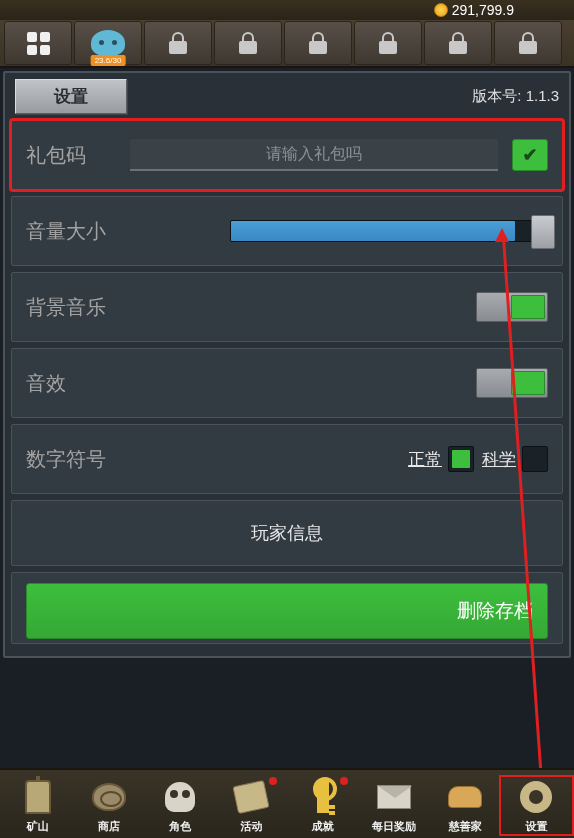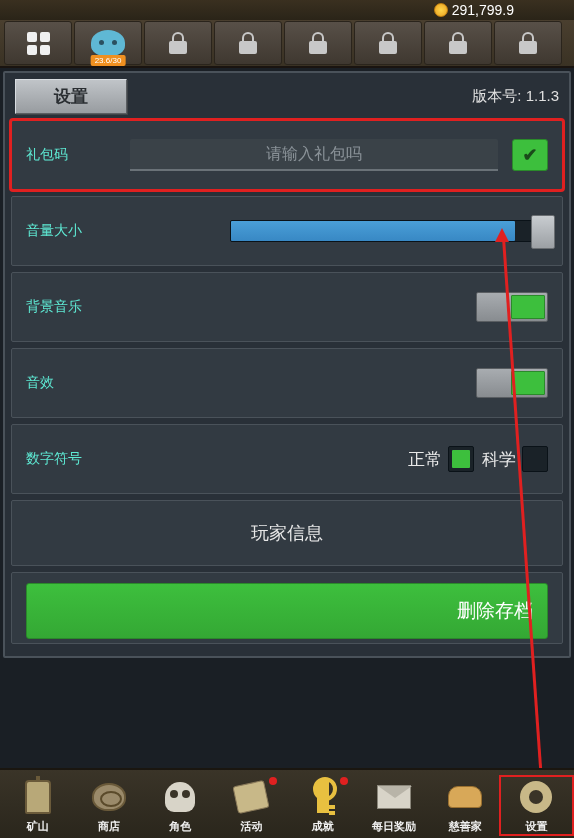--- a/index.html
+++ b/index.html
@@ -152,22 +152,22 @@
       background: #323a42;
       border: 1px solid #4a525a;
       border-radius: 2px;
       padding: 16px 14px;
       display: flex;
       align-items: center;
       gap: 14px;
       min-height: 70px;
     }
     .setting-label {
-      font-size: 14px;
-      color: #5eead4;
+      font-size: 20px;
+      color: #a3a3a3;
       min-width: 90px;
     }
     .highlighted {
       outline: 3px solid #e02020;
       outline-offset: -1px;
     }
     
     
     .gift-input {
       flex: 1;
@@ -244,20 +244,21 @@
       margin-left: auto;
       display: flex;
       align-items: center;
       gap: 8px;
     }
     .radio-option {
       display: flex;
       align-items: center;
       gap: 6px;
       font-size: 17px;
+      text-decoration: underline;
     }
     .radio-box {
       width: 26px; height: 26px;
       background: #1a2228;
       border: 1px solid #0a1218;
       border-radius: 2px;
       display: flex;
       align-items: center;
       justify-content: center;
     }

